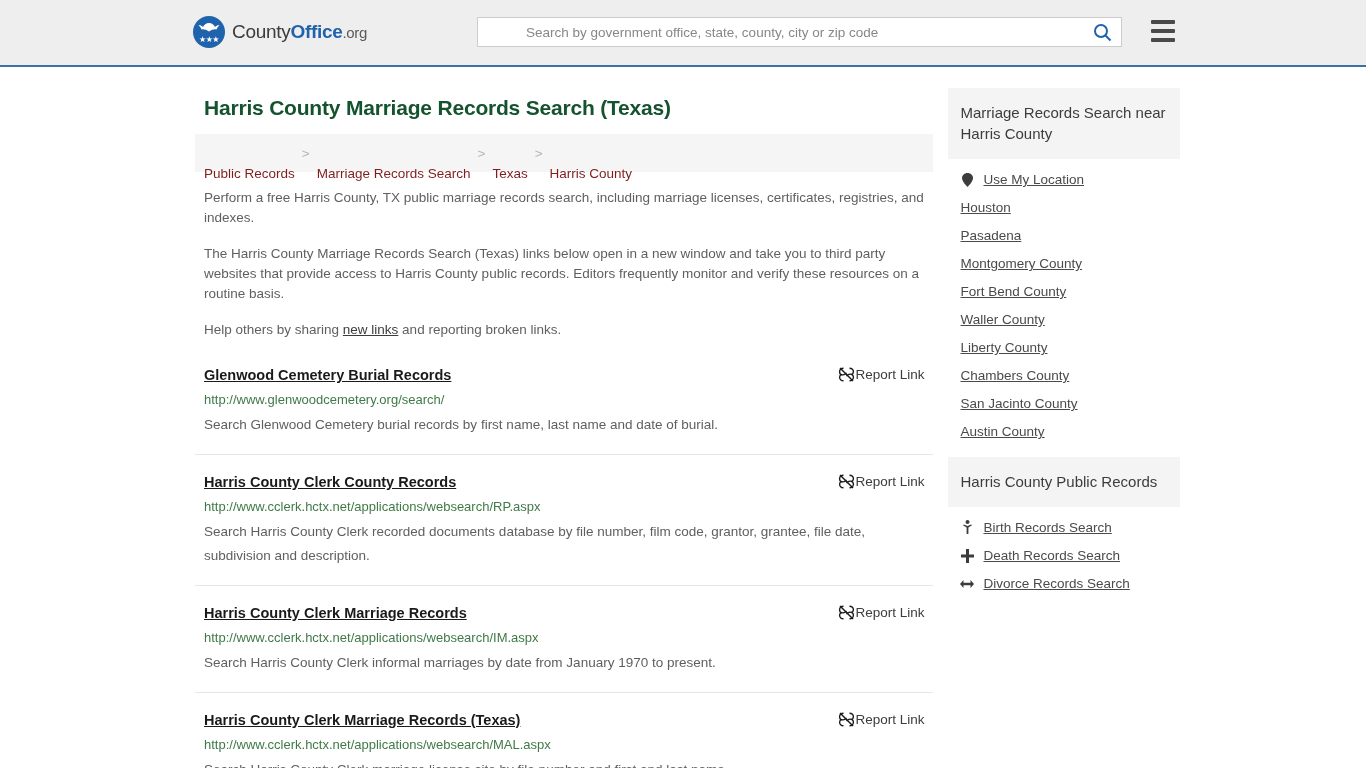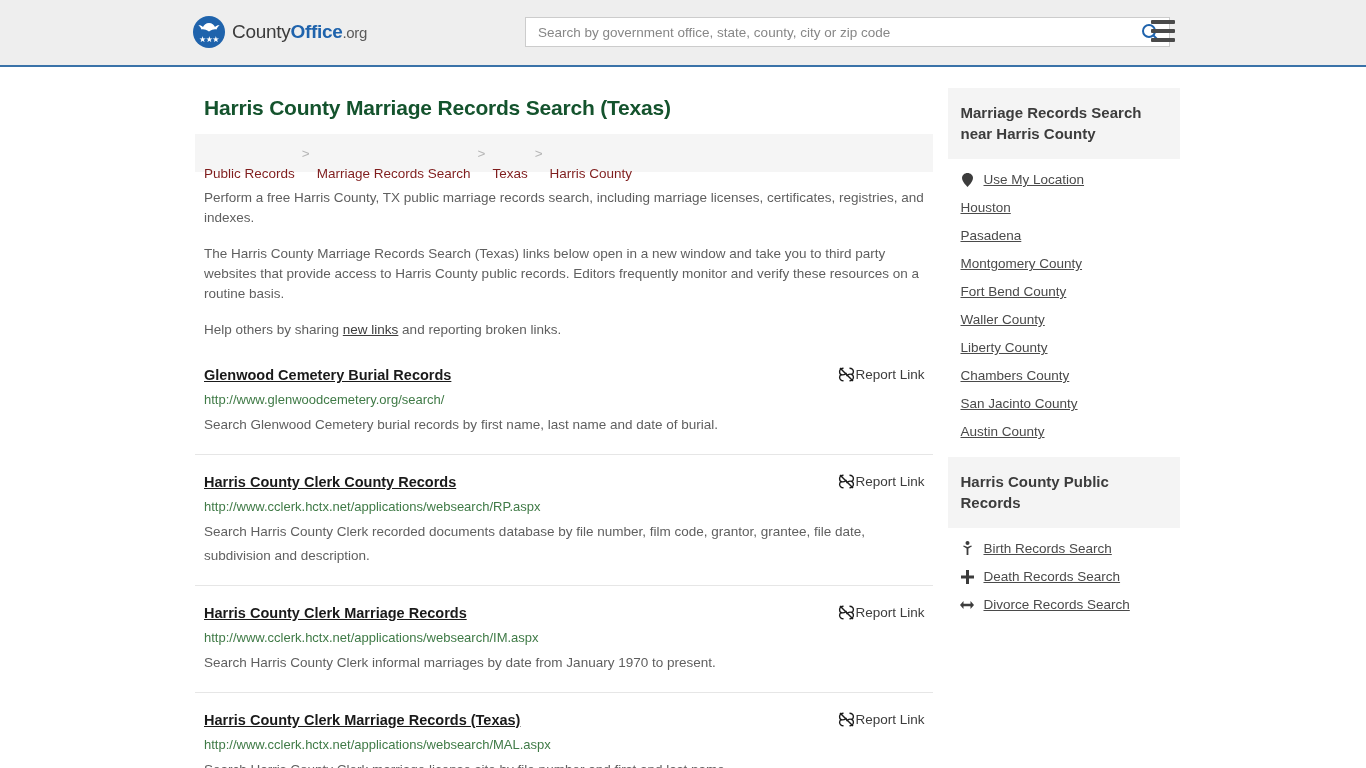--- a/index.html
+++ b/index.html
@@ -47,25 +47,25 @@
   .logo-text {
     font-size: 19px; letter-spacing: -0.3px;
     white-space: nowrap;
   }
   .logo-text .t1 { color: #3c3c3c; }
   .logo-text .t2 { color: #1f63ac; font-weight: bold; }
   .logo-text .t3 { color: #5a5a5a; font-size: 15px; }
 
   .search-wrap {
     position: absolute;
-    left: 525px; top: 17px;
+    left: 477px; top: 17px;
     width: 645px; height: 30px;
     background: #ffffff;
     border: 1px solid #cccccc;
-    display: flex; align-items: flex-start;
+    display: flex; align-items: flex-start; padding-left: 36px;
   }
   .search-input {
     flex: 1; height: 100%;
     border: none; outline: none;
     padding: 0 12px;
     font-family: "Liberation Sans", sans-serif;
     font-size: 13.5px;
     color: #777777;
     background: transparent;
   }
@@ -183,21 +183,21 @@
     margin-top: 4px;
     line-height: 24px;
   }
 
   
   .panel { margin-bottom: 18px; }
   .panel-head {
     background: #f4f4f4;
     padding: 14px 12px 15px 12px;
     font-size: 15px;
-    font-weight: bold;
+    font-weight: normal;
     color: #3c3c3c;
     line-height: 21px;
   }
   .panel-list { padding: 0 12px; }
   .panel-item {
     display: flex; align-items: center;
     gap: 9px;
     padding: 13px 0 0 0;
     font-size: 13.5px;
   }

